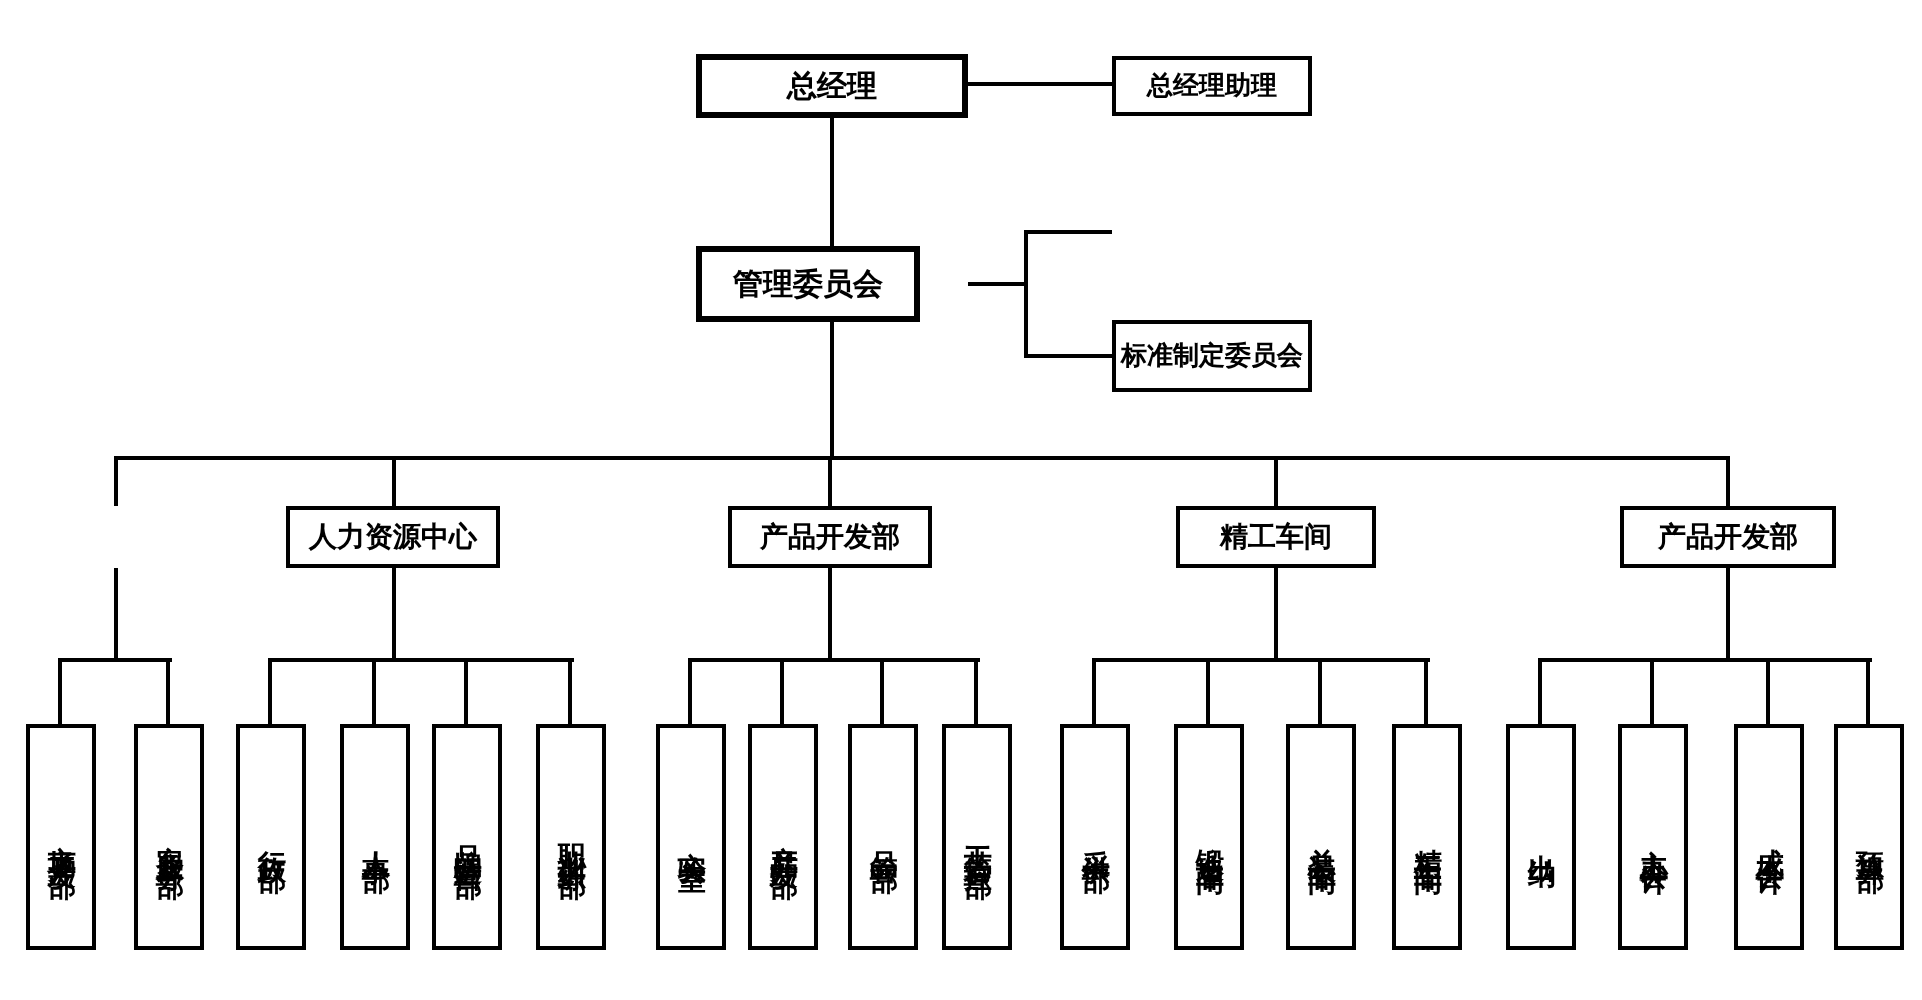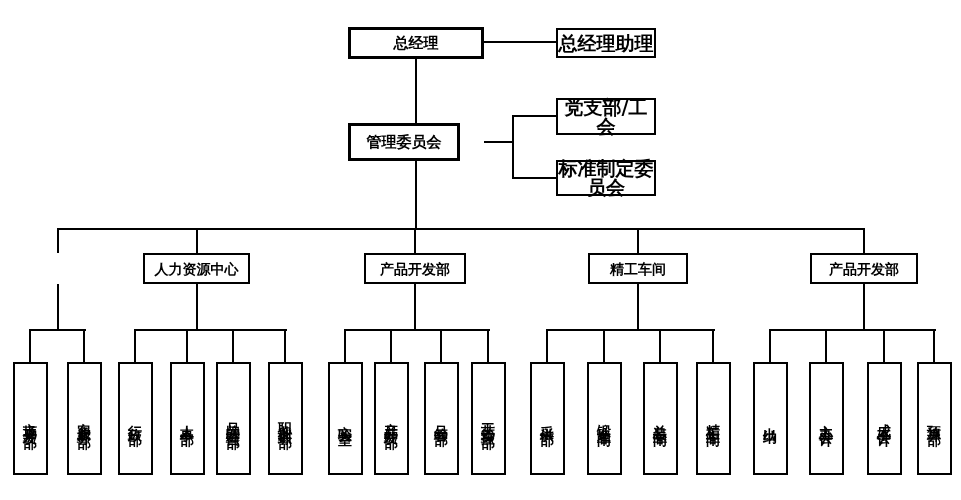--- a/index.html
+++ b/index.html
@@ -8,21 +8,21 @@
     font-family:"DejaVu Sans","Liberation Sans",sans-serif;
     color:#000;overflow:hidden;
   }
   .box{
     position:absolute;box-sizing:border-box;background:#fff;border:2px solid #000;
     display:flex;align-items:center;justify-content:center;
     font-weight:700;text-align:center;line-height:1;
   }
   .box.thick{border-width:3px;}
   .box.lv1{font-size:15px;}
-  .box.side{font-size:19px;text-align:center;}
+  .box.side{font-size:13px;text-align:center;}
   .box.lv3{font-size:14px;}
   .box.leaf{font-size:14px;}
   .vtext{
     writing-mode:vertical-rl;text-orientation:upright;
     letter-spacing:3px;font-weight:700;
   }
   .ln{position:absolute;background:#000;}
   .ln.h{height:2px;}
   .ln.v{width:2px;}
 </style>
@@ -80,23 +80,20 @@
   <div class="ln v" style="left:933px;top:329px;height:33px"></div>
 
   <div class="box lv1 thick" style="left:348px;top:27px;width:136px;height:32px">
     <span>总经理</span>
   </div>
   <div class="box side" style="left:556px;top:28px;width:100px;height:30px">
     <span>总经理助理</span>
   </div>
   <div class="box lv1 thick" style="left:348px;top:123px;width:112px;height:38px">
     <span>管理委员会</span>
-  </div>
-  <div class="box side" style="left:556px;top:98px;width:100px;height:37px">
-    <span>党支部/工会</span>
   </div>
   <div class="box side" style="left:556px;top:160px;width:100px;height:36px">
     <span>标准制定委员会</span>
   </div>
 
   <div class="box lv3" style="left:143px;top:253px;width:107px;height:31px">
     <span>人力资源中心</span>
   </div>
   <div class="box lv3" style="left:364px;top:253px;width:102px;height:31px">
     <span>产品开发部</span>

